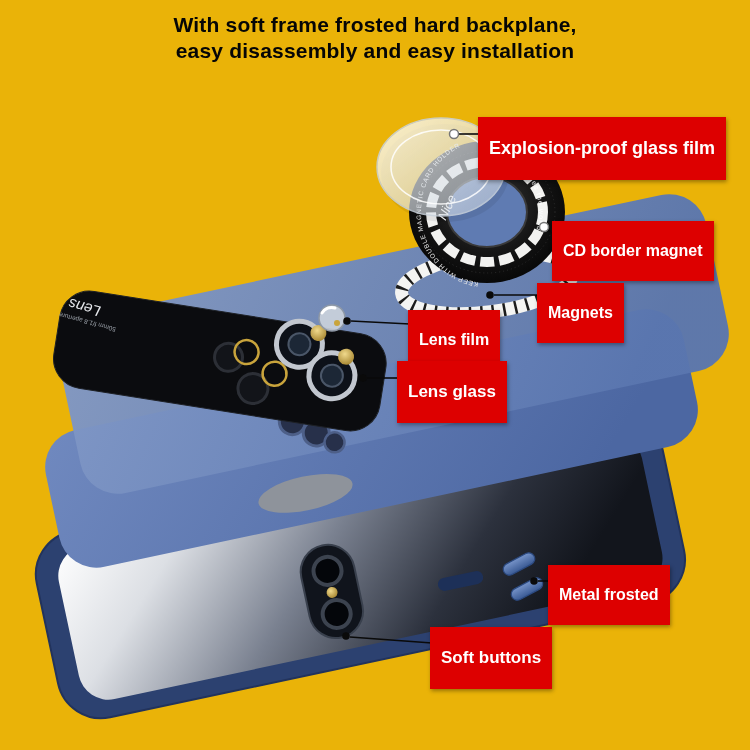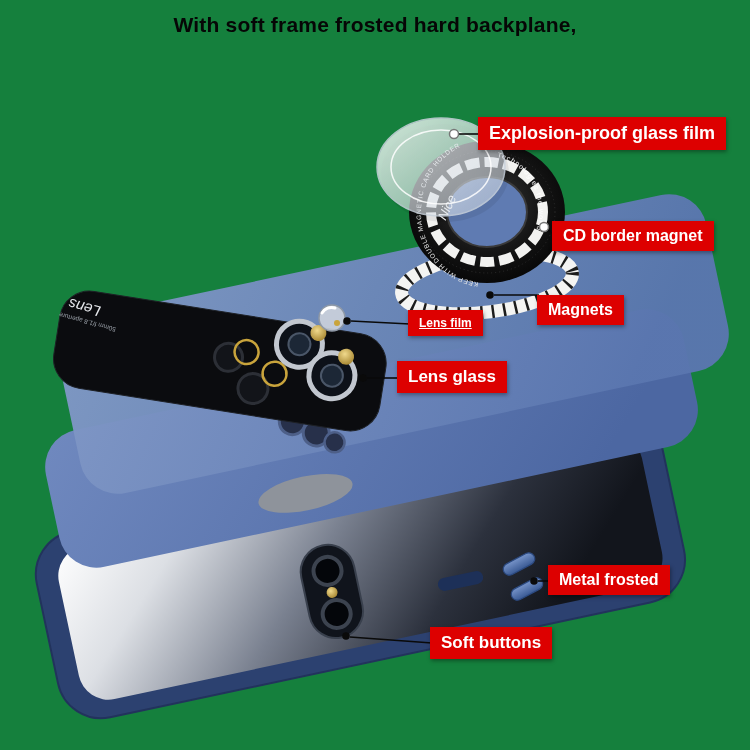--- a/index.html
+++ b/index.html
@@ -1,38 +1,39 @@
 <!DOCTYPE html>
 <html><head>
 <meta charset="utf-8">
 <style>
   * { margin:0; padding:0; box-sizing:border-box; }
   html,body { width:750px; height:750px; }
   body { background:#ffffff; font-family:"Liberation Sans", sans-serif; }
-  .stage { position:relative; width:750px; height:750px; background:#15803d; overflow:hidden; }
+  .stage { position:relative; width:750px; height:750px; background:#eab308; overflow:hidden; }
   .header { position:absolute; top:12px; left:0; width:100%; text-align:center;
             font-weight:bold; font-size:21px; line-height:1.25; color:#060606; letter-spacing:.2px; }
   .art { position:absolute; left:0; top:0; }
   .callout { position:absolute; background:#dd0000; color:#ffffff; font-weight:bold;
-             padding:6px 11px; white-space:nowrap; box-shadow:1px 2px 4px rgba(0,0,0,.35); }
+             padding:21px 11px; white-space:nowrap; box-shadow:1px 2px 4px rgba(0,0,0,.35); }
   .co-glass     { left:478px; top:117px; font-size:18px; }
   .co-cd        { left:552px; top:221px; font-size:16px; }
-  .co-magnets   { left:537px; top:295px; font-size:16px; }
-  .co-lensfilm  { left:408px; top:310px; font-size:12px;text-decoration:underline; }
+  .co-magnets   { left:537px; top:283px; font-size:16px; }
+  .co-lensfilm  { left:408px; top:310px; font-size:16px; }
   .co-lensglass { left:397px; top:361px; font-size:17px; }
   .co-buttons   { left:548px; top:565px; font-size:16px; }
   .co-border    { left:430px; top:627px; font-size:17px; }
 </style>
 </head>
 <body>
 
 <div class="stage">
 
   <div class="header">
     <div>With soft frame frosted hard backplane,</div>
+    <div>easy disassembly and easy installation</div>
   </div>
 
   <svg class="art" width="750" height="750" viewBox="0 0 750 750">
     <defs>
       <linearGradient id="screenGrad" x1="0" y1="0" x2="1" y2="0.25">
         <stop offset="0" stop-color="#ffffff"></stop>
         <stop offset="0.22" stop-color="#dcdfe4"></stop>
         <stop offset="0.5" stop-color="#7a8190"></stop>
         <stop offset="0.78" stop-color="#2c313d"></stop>
         <stop offset="1" stop-color="#12151c"></stop>

